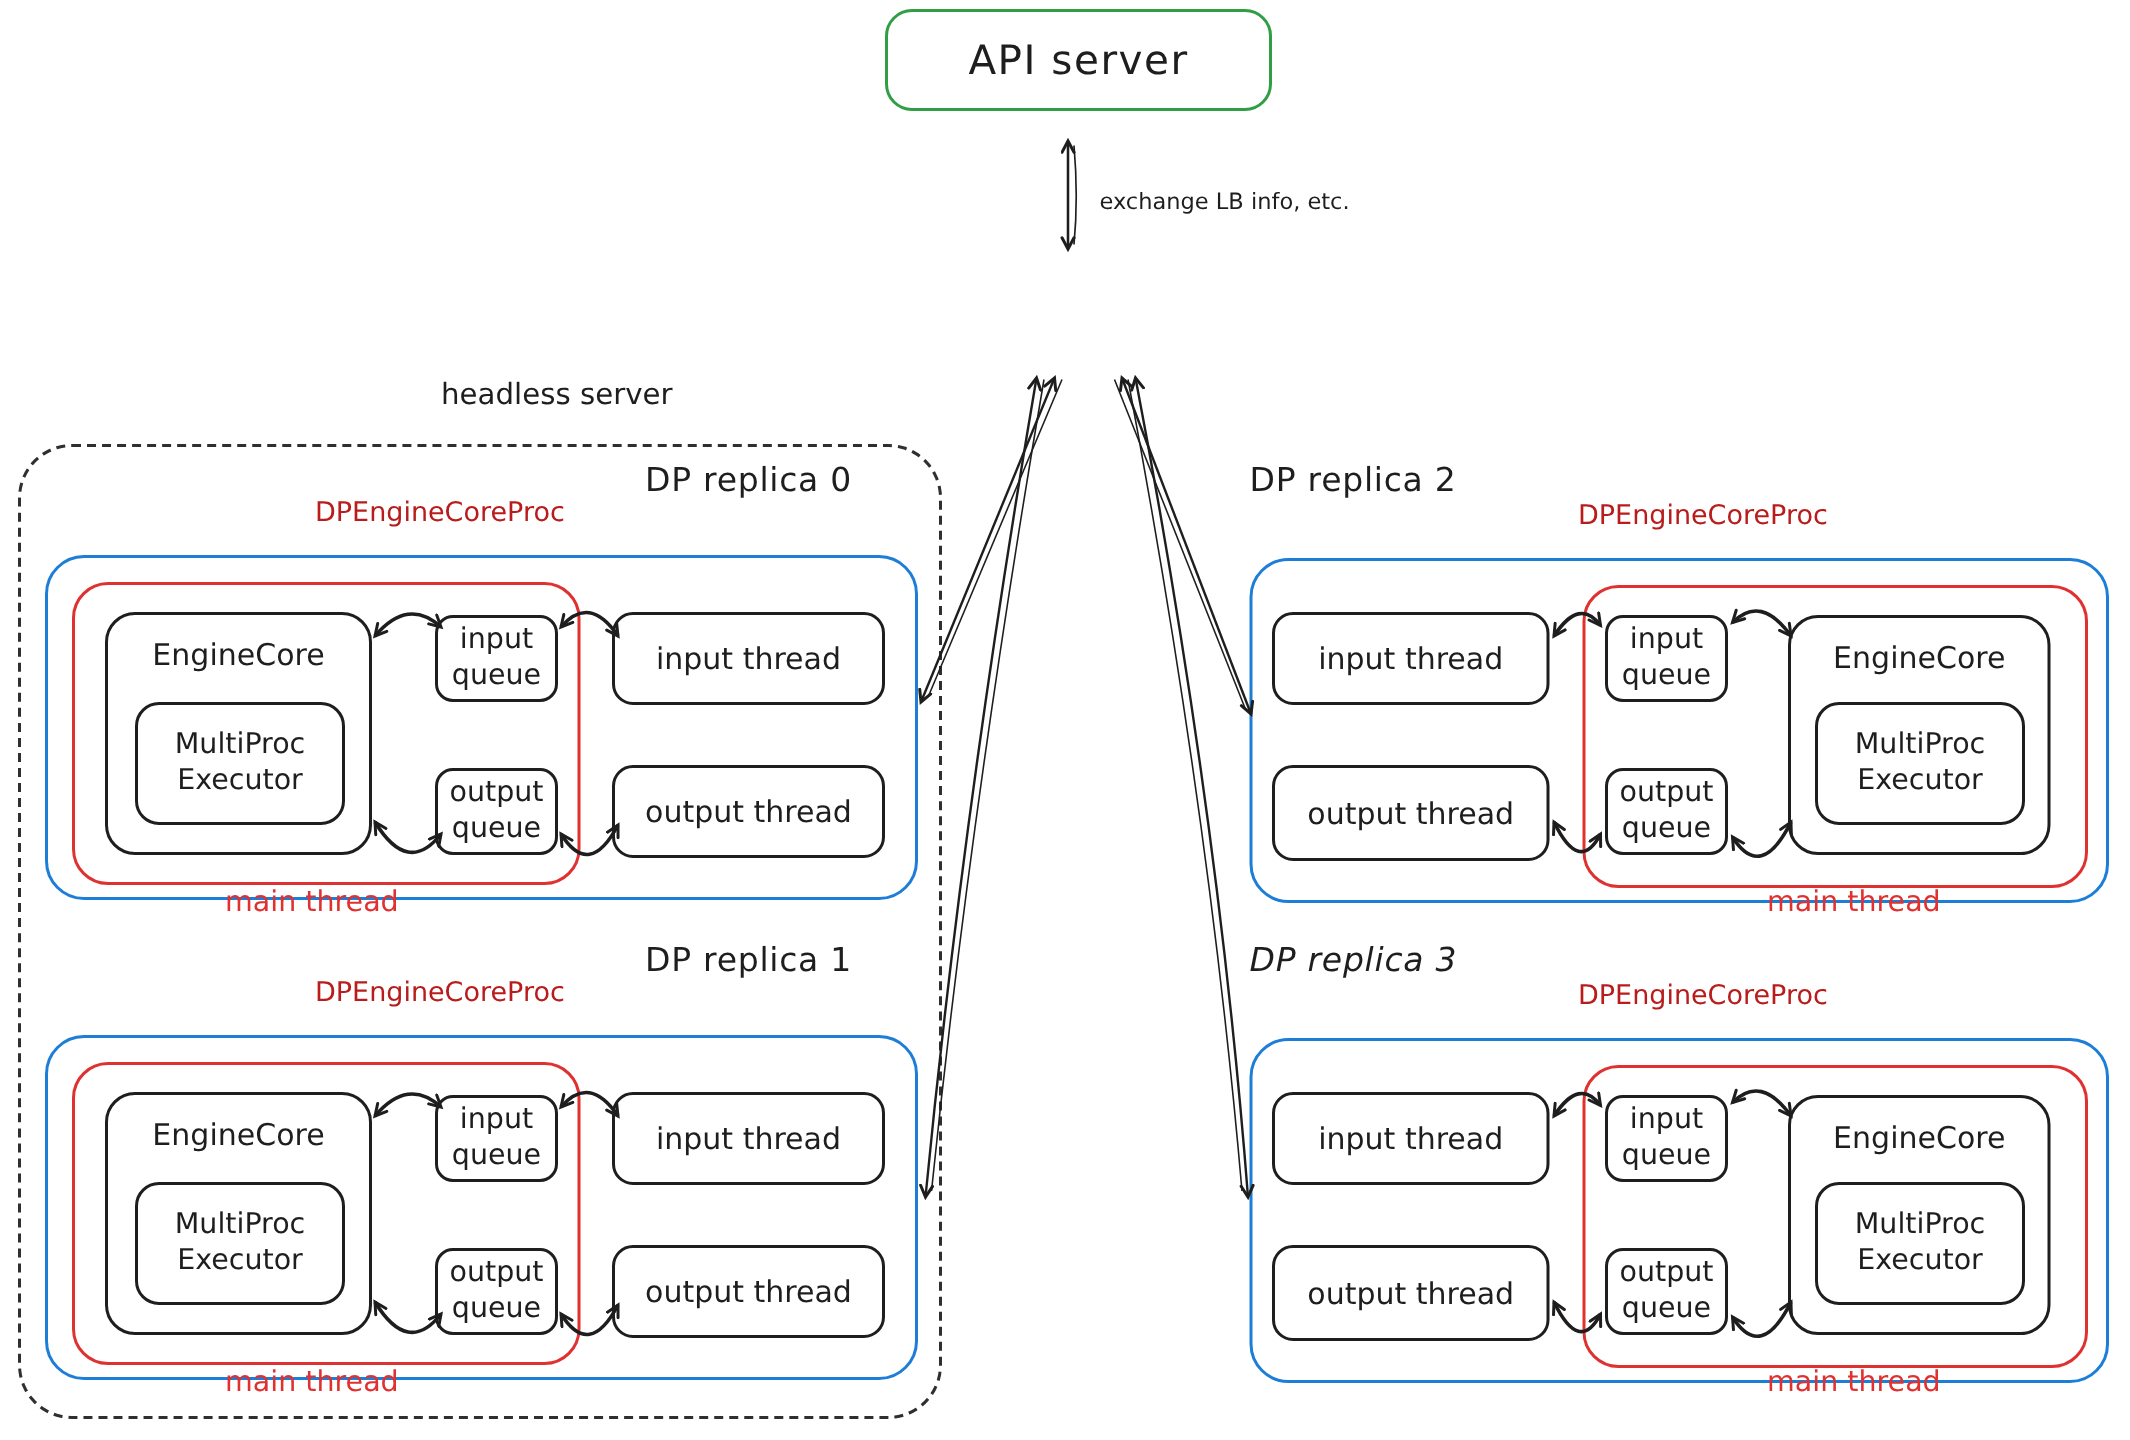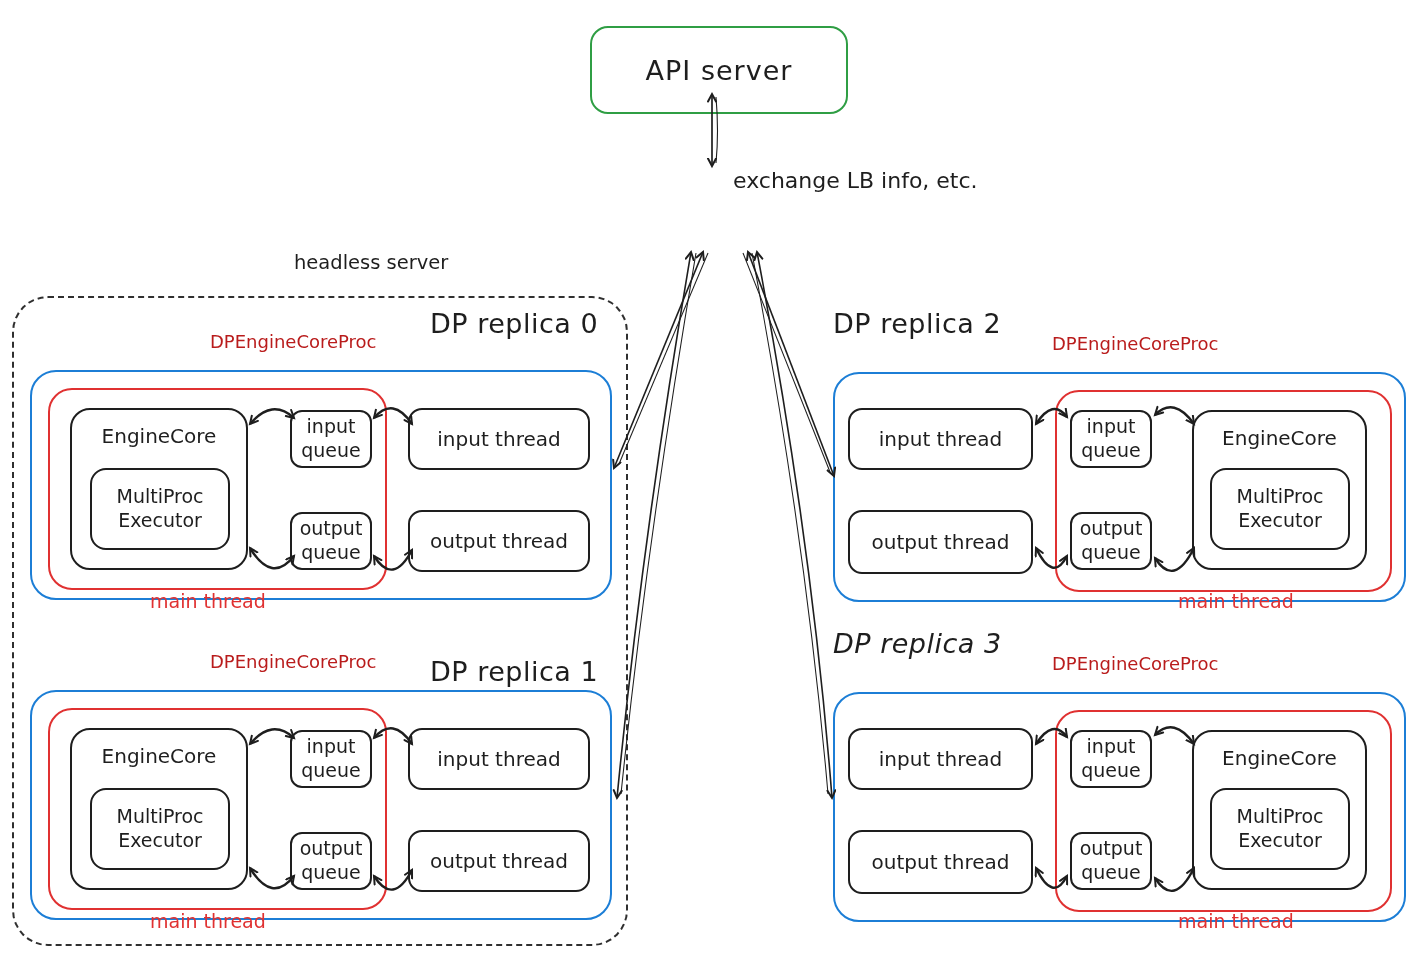--- a/index.html
+++ b/index.html
@@ -12,35 +12,35 @@
     display:flex;align-items:center;justify-content:center;text-align:center;
     font-size:20px;line-height:1.25;box-sizing:border-box;
   }
   .node.small{font-size:19px;border-radius:12px;}
   .node.engine{flex-direction:column;justify-content:flex-start;padding-top:14px;border-radius:20px;}
   .frame{position:absolute;background:transparent;box-sizing:border-box;}
   .frame-blue{border:2.3px solid #1c7ed6;border-radius:26px;}
   .frame-red{border:2.3px solid #e03131;border-radius:24px;}
   .frame-dashed{border:2px dashed #2f2f2f;border-radius:36px;}
   .toplabel{position:absolute;font-size:19.5px;margin-left:44px;}
-  .replica-title{position:absolute;font-size:27px;font-weight:500;letter-spacing:.5px;white-space:nowrap;}
+  .replica-title{position:absolute;font-size:22px;font-weight:500;letter-spacing:.5px;white-space:nowrap;}
   .proc-label{position:absolute;font-size:18px;font-weight:500;color:#b91c1c;white-space:nowrap;}
   .main-thread-label{position:absolute;font-size:19px;font-weight:500;color:#e03131;white-space:nowrap;}
   .big-node{position:absolute;background:#fff;box-sizing:border-box;display:flex;align-items:center;justify-content:center;}
   .api-box{border:2.6px solid #2f9e44;border-radius:18px;font-size:27px;letter-spacing:1px;}
   .coord-box{border:2.6px solid #f59f00;border-radius:16px;font-size:26px;letter-spacing:.5px;}
-  .exchange-label{position:absolute;font-size:22px;white-space:nowrap;margin-top:43px;}
+  .exchange-label{position:absolute;font-size:15px;white-space:nowrap;}
   svg.wires{position:absolute;left:0;top:0;pointer-events:none;}
 </style>
 </head>
 <body>
 
 <div class="canvas">
 
-  <div class="big-node api-box" style="left:590px;top:26px;width:258px;height:88px;text-align:center;">
+  <div class="big-node api-box" style="left:590px;top:6px;width:258px;height:68px;text-align:center;">
     <span>API server</span>
   </div>
 
   <div class="exchange-label" style="left:733px;top:125px;">exchange LB info, etc.</div>
 
 
   <div class="toplabel" style="left:250px;top:251px;">headless server</div>
   <div class="frame frame-dashed" style="left:12px;top:296px;width:616px;height:650px;"></div>
 
   <div class="replica-title" style="left:430px;top:308px;">DP replica 0</div>
@@ -60,21 +60,21 @@
     <span>output queue</span>
   </div>
   <div class="node" style="left:408px;top:408px;width:182px;height:62px;">
     <span>input thread</span>
   </div>
   <div class="node" style="left:408px;top:510px;width:182px;height:62px;">
     <span>output thread</span>
   </div>
   <div class="main-thread-label" style="left:150px;top:590px;">main thread</div>
 
-  <div class="replica-title" style="left:430px;top:628px;margin-top:28px;">DP replica 1</div>
+  <div class="replica-title" style="left:430px;top:628px;">DP replica 1</div>
   <div class="proc-label" style="left:210px;top:651px;">DPEngineCoreProc</div>
   <div class="frame frame-blue" style="left:30px;top:690px;width:582px;height:230px;"></div>
   <div class="frame frame-red" style="left:48px;top:708px;width:339px;height:202px;"></div>
   <div class="node engine" style="left:70px;top:728px;width:178px;height:162px;">
     <span>EngineCore</span>
   </div>
   <div class="node small" style="left:90px;top:788px;width:140px;height:82px;border-radius:16px;">
     <span>MultiProc Executor</span>
   </div>
   <div class="node small" style="left:290px;top:730px;width:82px;height:58px;">

